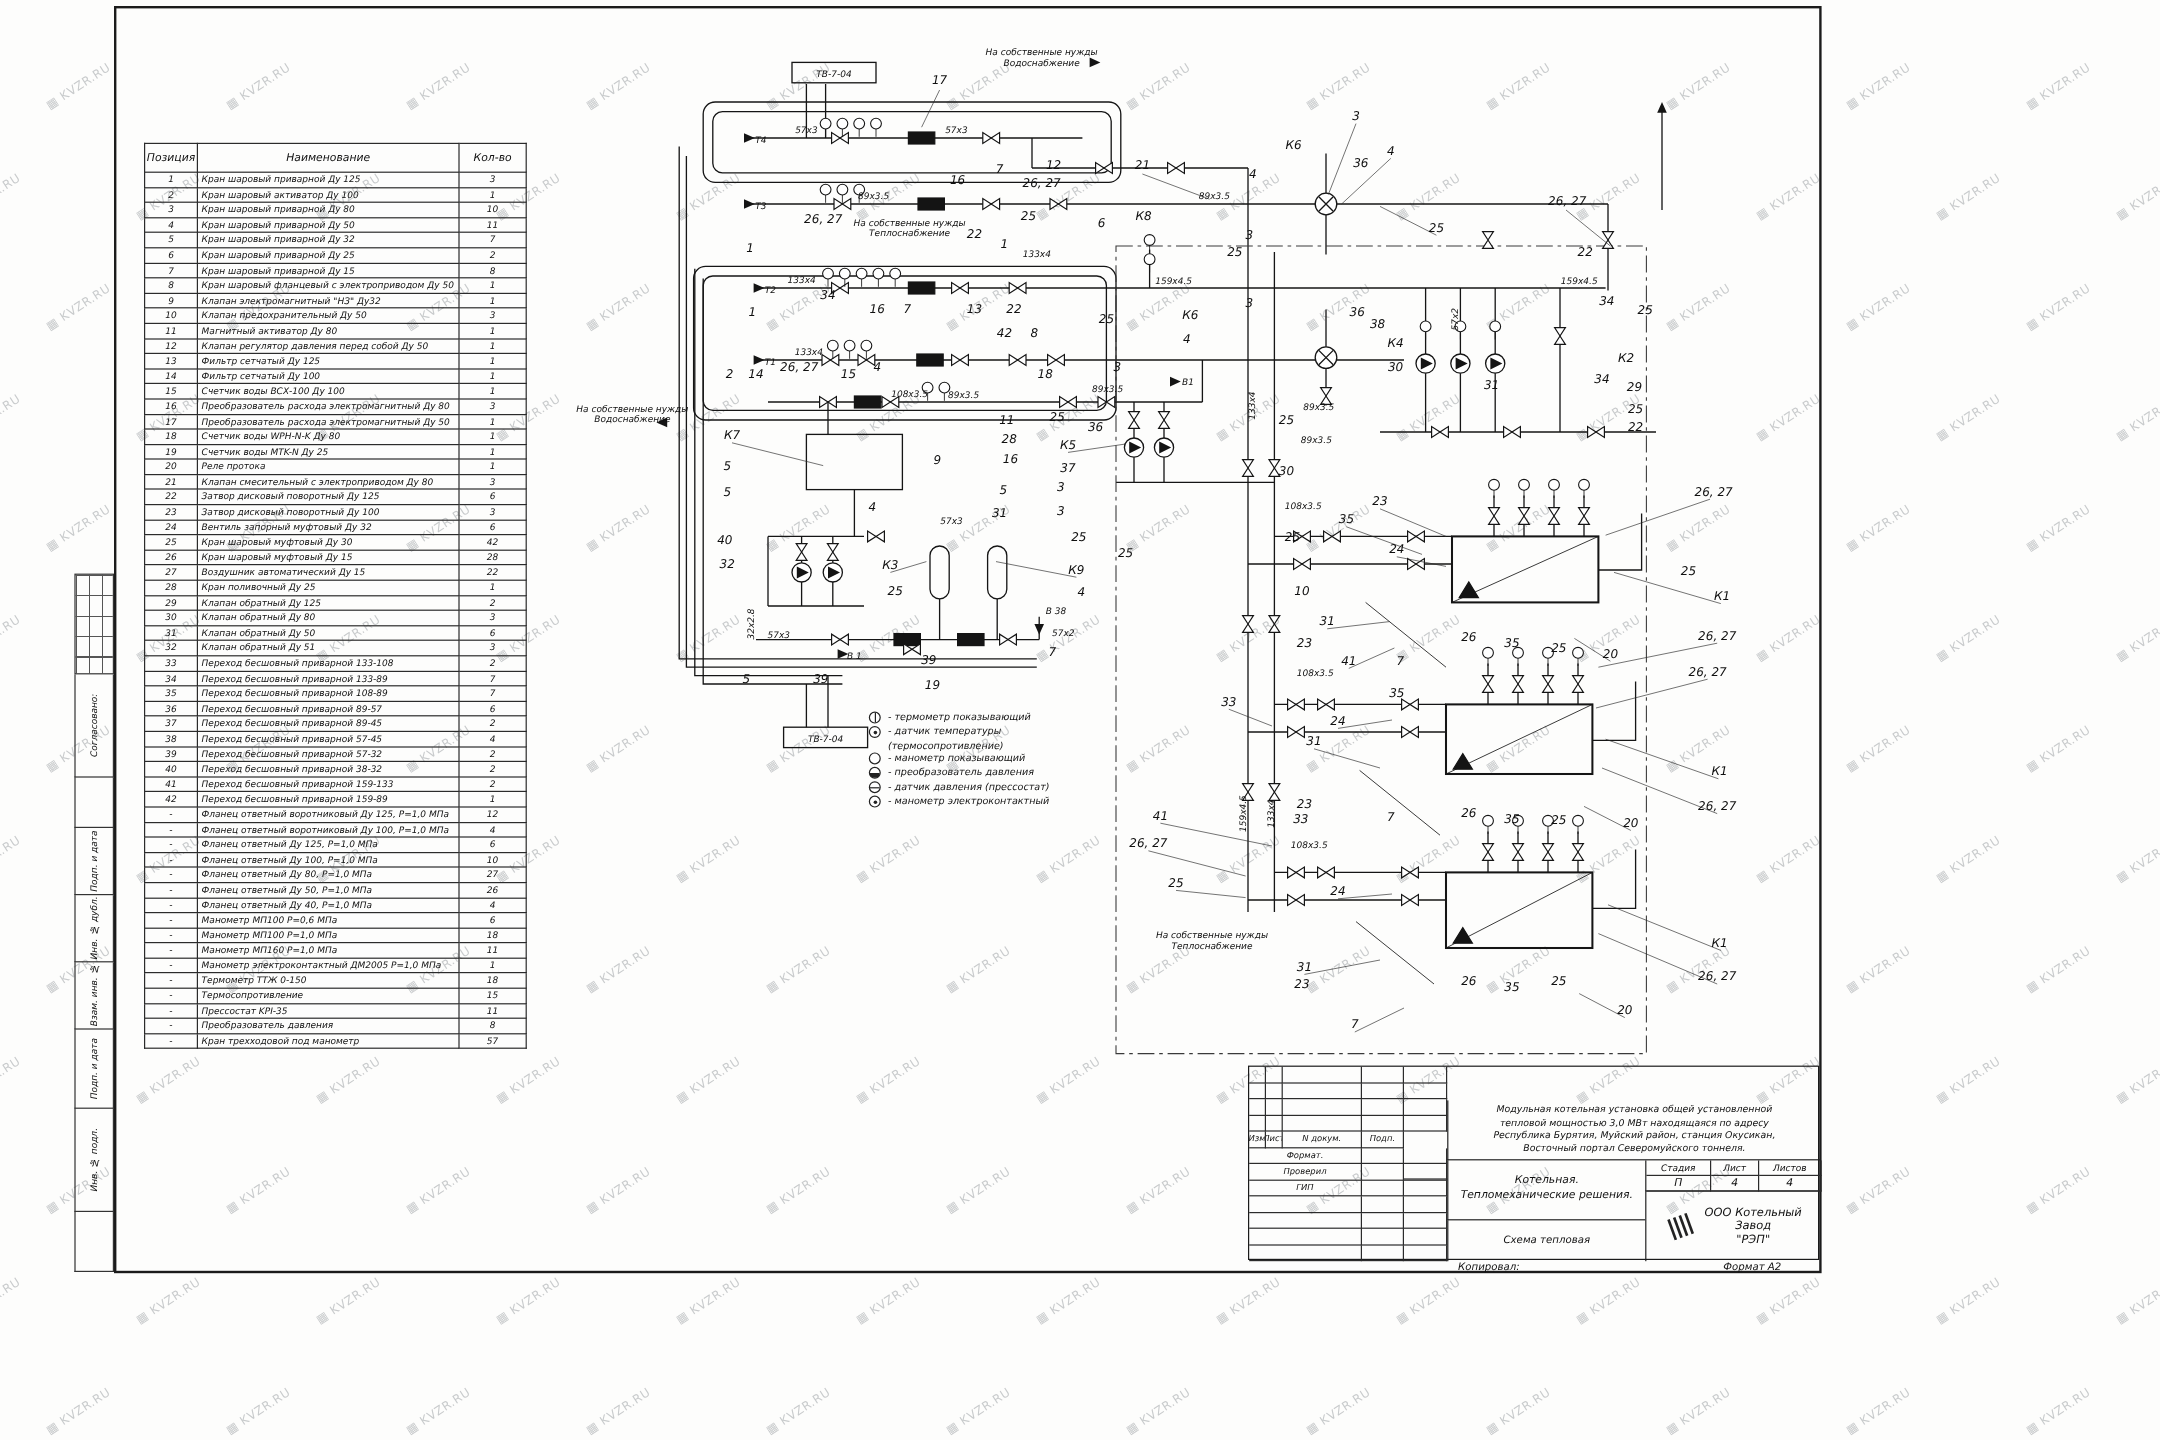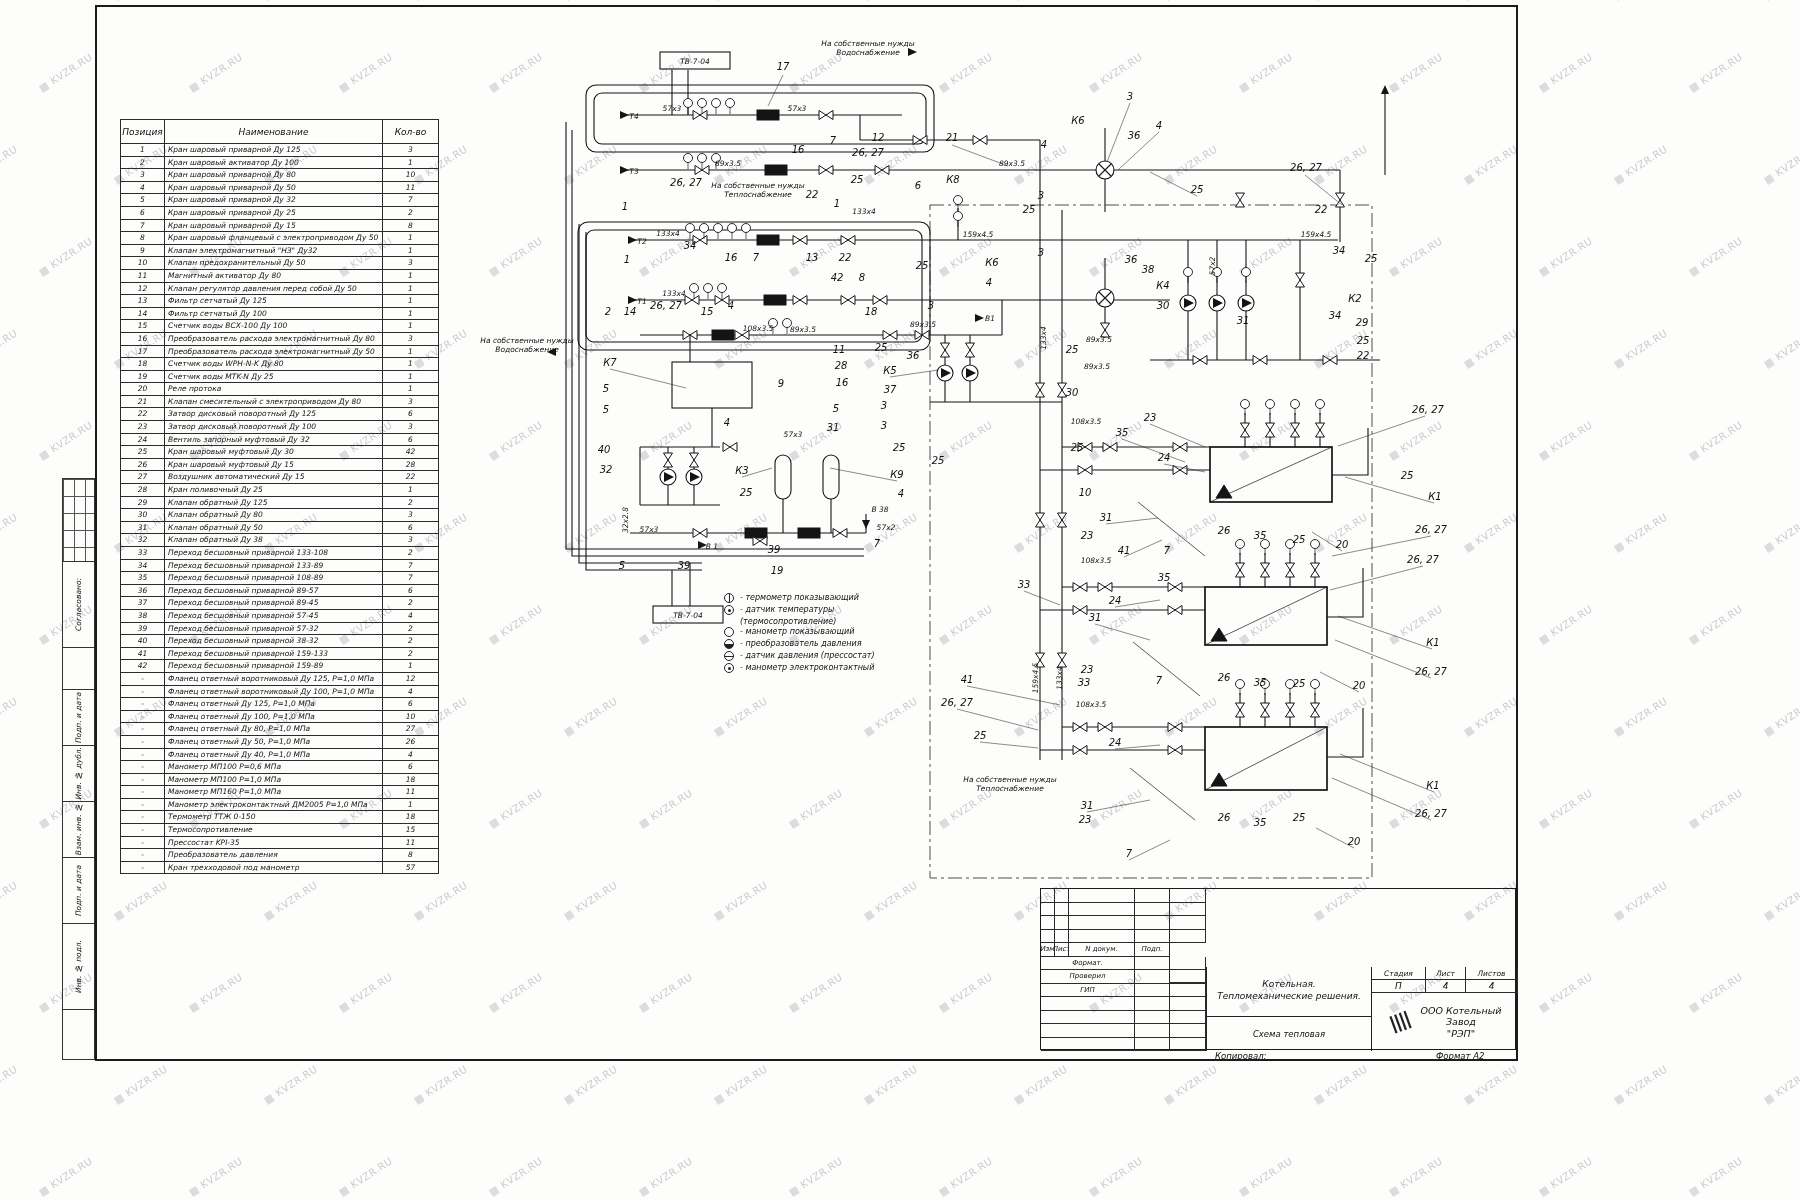--- a/index.html
+++ b/index.html
@@ -1020,21 +1020,21 @@
         <td class="c-name">Клапан обратный Ду 80</td>
         <td class="c-qty">3</td>
       </tr>
       <tr>
         <td class="c-pos">31</td>
         <td class="c-name">Клапан обратный Ду 50</td>
         <td class="c-qty">6</td>
       </tr>
       <tr>
         <td class="c-pos">32</td>
-        <td class="c-name">Клапан обратный Ду 38</td>
+        <td class="c-name">Клапан обратный Ду 51</td>
         <td class="c-qty">3</td>
       </tr>
       <tr>
         <td class="c-pos">33</td>
         <td class="c-name">Переход бесшовный приварной 133-108</td>
         <td class="c-qty">2</td>
       </tr>
       <tr>
         <td class="c-pos">34</td>
         <td class="c-name">Переход бесшовный приварной 133-89</td>
@@ -1281,20 +1281,26 @@
         <div class="tb-cell" style="width: 94px;"></div>
         <div class="tb-cell" style="width: 35px;"></div>
         <div class="tb-cell" style="width: 36px;"></div>
       </div>
       <div class="tb-row" style="height: 13.5px;">
         <div class="tb-cell" style="width: 94px;"></div>
         <div class="tb-cell" style="width: 35px;"></div>
         <div class="tb-cell" style="width: 36px;"></div>
       </div>
     </div>
+  <div class="tb-abs" id="tb-desc">
+      <div>Модульная котельная установка общей установленной</div>
+      <div>тепловой мощностью 3,0 МВт  находящаяся по адресу</div>
+      <div>Республика Бурятия, Муйский район, станция Окусикан,</div>
+      <div>Восточный портал Северомуйского тоннеля.</div>
+    </div>
   <div class="tb-abs" id="tb-obj">
     <div>Котельная.</div>
     <div>Тепломеханические решения.</div>
   </div>
   <div class="tb-abs" id="tb-scheme">Схема тепловая</div>
   <div class="tb-abs" id="tb-stage">
       <div>Стадия</div>
       <div>Лист</div>
       <div>Листов</div>
       <div class="val">П</div>

